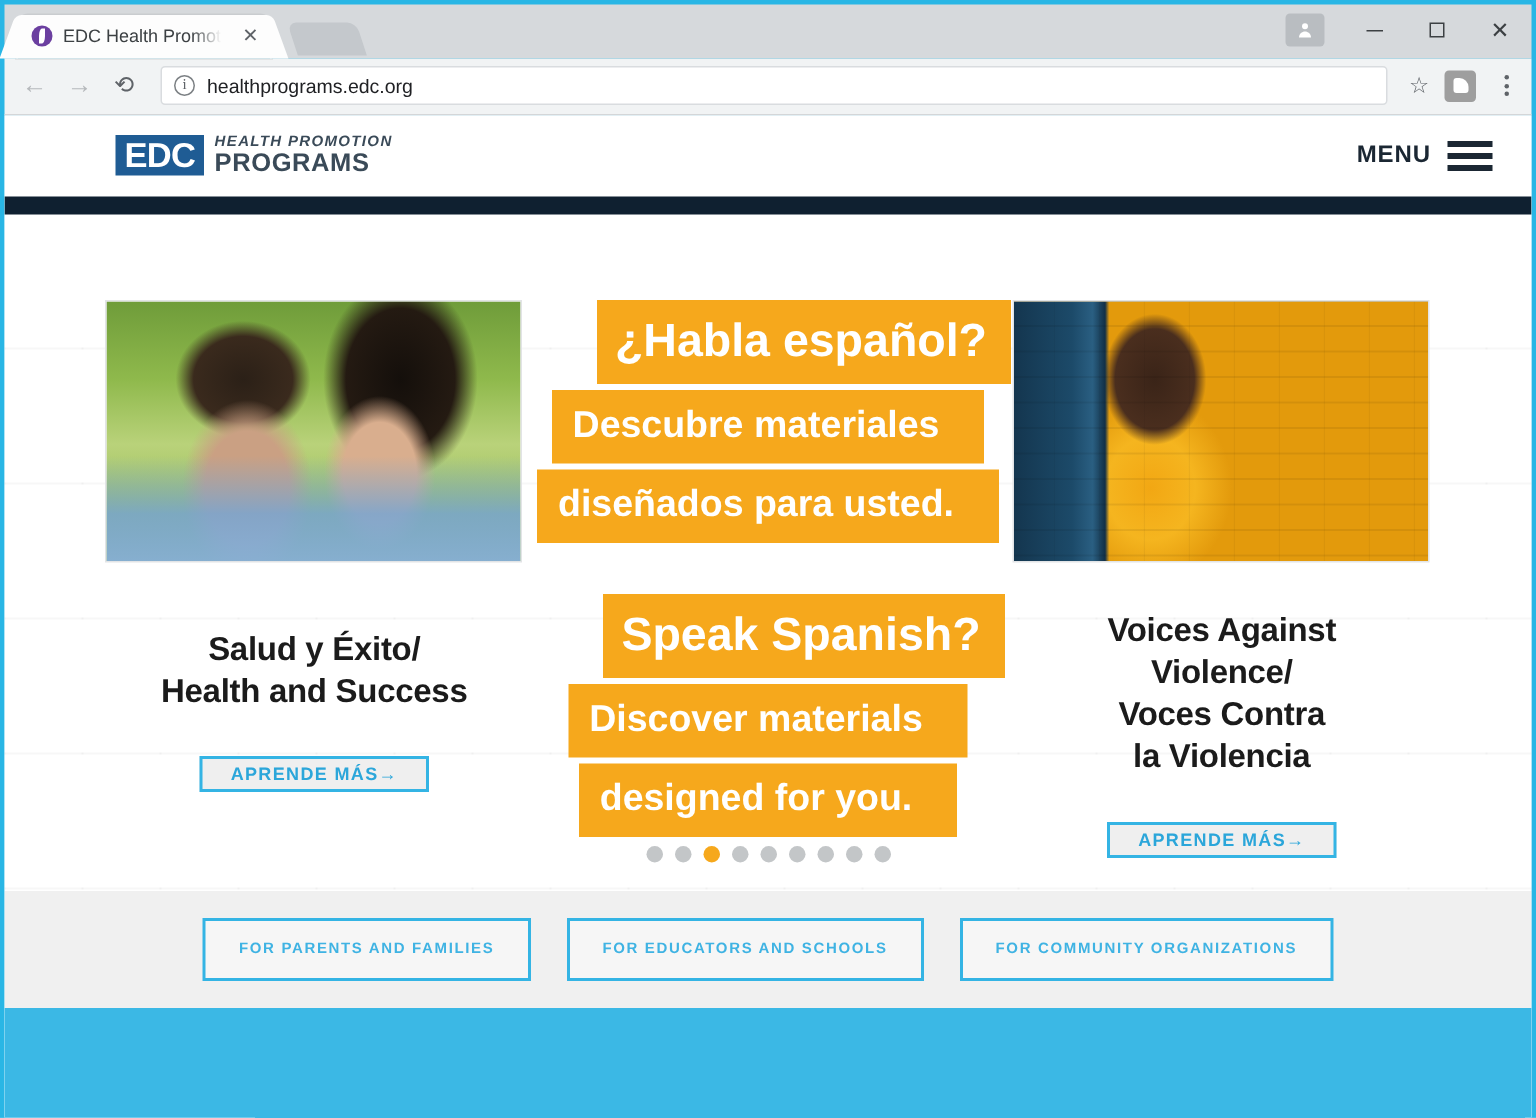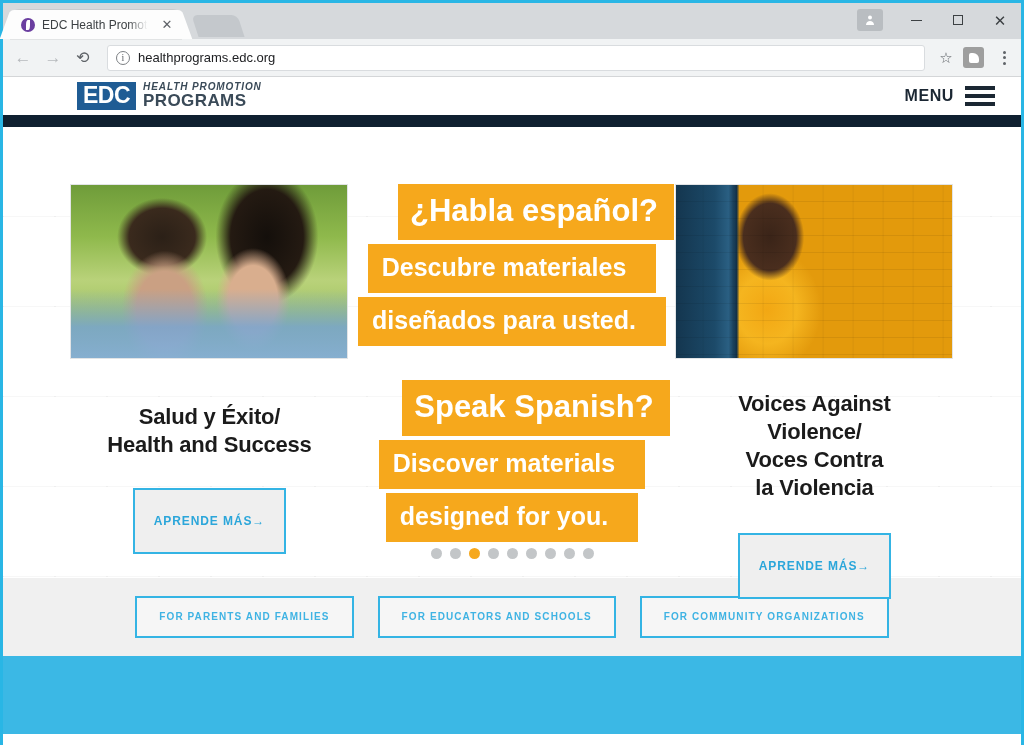--- a/index.html
+++ b/index.html
@@ -199,21 +199,21 @@
   
   .viewport {
     flex: 1 1 auto;
     background: #ffffff;
     overflow: hidden;
     position: relative;
   }
 
   
   .site-header {
-    height: 38px;
+    height: 54px;
     background: #ffffff;
     display: flex;
     align-items: center;
     justify-content: space-between;
     padding: 0 26px 0 74px;
     position: relative;
     z-index: 5;
   }
   .logo { display: flex; align-items: center; gap: 7px; }
   .logo-mark {
@@ -322,21 +322,21 @@
     color: #1b1b1b;
     line-height: 1.28;
     margin-top: 44px;
     letter-spacing: -0.2px;
   }
   .slide-title.tight { margin-top: 31px; }
 
   .learn-btn {
     display: inline-block;
     margin-top: 30px;
-    padding: 25px 19px;
+    padding: 4px 19px;
     border: 2px solid #34b4e4;
     background: #efefef;
     color: #2ba6da;
     font-size: 12px;
     font-weight: bold;
     letter-spacing: 0.9px;
     line-height: 1;
   }
   .learn-btn.pos-a { margin-top: 29px; }
 

